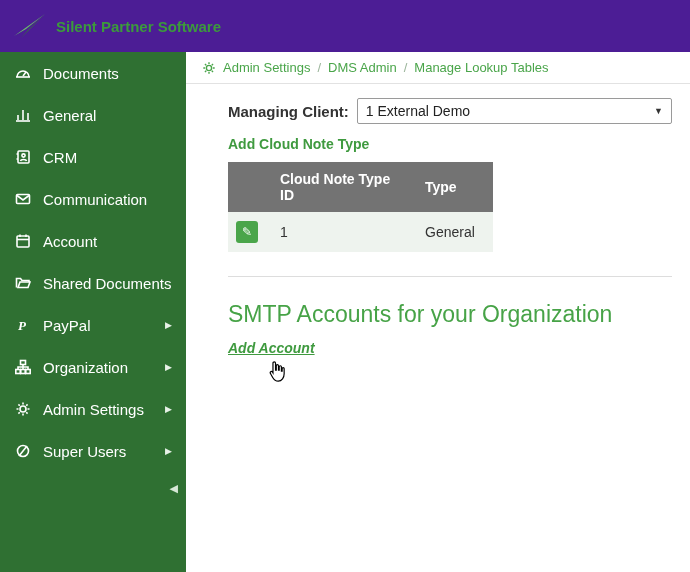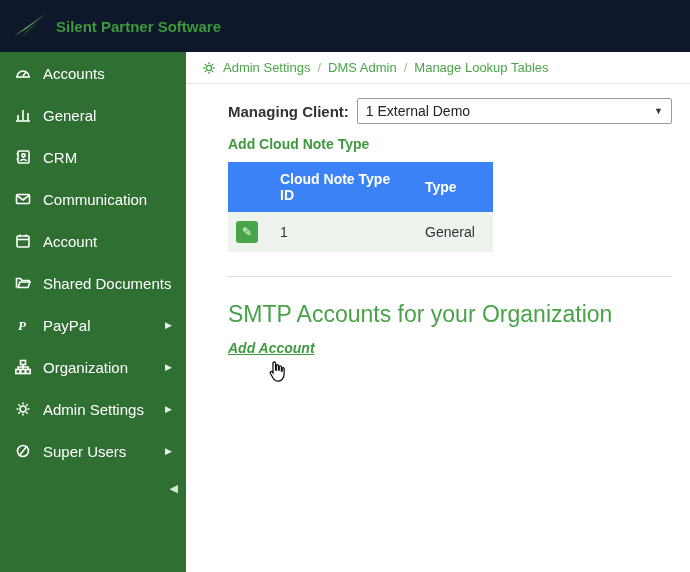--- a/index.html
+++ b/index.html
@@ -6,21 +6,21 @@
   html,body { width:690px; height:572px; }
   body {
     font-family: "Liberation Sans", sans-serif;
     position: relative;
     overflow: hidden;
     background: #fff;
   }
   
   .header {
     position: absolute; top:0; left:0; right:0; height:52px;
-    background:#0f172a; display:flex; align-items:center; padding-left:12px;
+    background:#4c1d95; display:flex; align-items:center; padding-left:12px;
   }
   .brand-logo { width:36px; height:30px; margin-right:8px; }
   .brand-name { color:#3c9a3c; font-weight:bold; font-size:15px; }
   
   .sidebar {
     position:absolute; top:52px; left:0; bottom:0; width:186px;
     background:#2f7032; color:#fff;
   }
   .nav-item {
     display:flex; align-items:center; gap:12px;
@@ -48,21 +48,21 @@
     display:flex; align-items:center; padding:0 8px; font-size:14px; color:#222;
     background:#fff; cursor:pointer;
   }
   .select-box .dd-arrow { margin-left:auto; font-size:9px; color:#333; }
   h1.section-title { color:#47a347; font-size:23px; font-weight:400; margin-top:24px; }
   .add-link { display:inline-block; margin-top:12px; color:#3f9a3f; font-weight:bold; font-size:14px; text-decoration:none; cursor:pointer; }
   .add-link.underlined { text-decoration:underline;font-style:italic; }
   
   table.note-table { border-collapse:collapse; margin-top:9px; }
   table.note-table th {
-    background:#3b82f6; color:#fff; font-size:14px; font-weight:bold;
+    background:#737373; color:#fff; font-size:14px; font-weight:bold;
     text-align:left; padding:9px 12px;
   }
   table.note-table th.edit-col { width:40px; padding:9px 6px; }
   table.note-table th.id-col { width:145px; }
   table.note-table th.type-col { width:80px; }
   table.note-table td { background:#eef3ee; padding:9px 12px; font-size:14px; color:#333; }
   table.note-table td.edit-cell { padding:9px 8px; }
   .edit-btn {
     width:22px; height:22px; background:#4aa54a; border:none; border-radius:3px;
     color:#fff; font-size:12px; line-height:22px; text-align:center; cursor:pointer; display:block;
@@ -86,21 +86,21 @@
 <div class="sidebar">
 
   <div class="nav-item">
     <span class="ico">
       <svg class="lineicon" viewBox="0 0 16 16" width="16" height="16">
           <path d="M2 12a6 6 0 0 1 12 0"></path>
           <line x1="8" y1="11" x2="11" y2="7"></line>
           <line x1="1" y1="12" x2="15" y2="12"></line>
         </svg>
     </span>
-    <span>Accounts</span>
+    <span>Documents</span>
   </div>
 
   <div class="nav-item">
     <span class="ico">
       <svg class="lineicon" viewBox="0 0 16 16" width="16" height="16">
           <line x1="3" y1="13" x2="3" y2="8"></line>
           <line x1="8" y1="13" x2="8" y2="3"></line>
           <line x1="13" y1="13" x2="13" y2="6"></line>
           <line x1="1" y1="14" x2="15" y2="14"></line>
         </svg>

